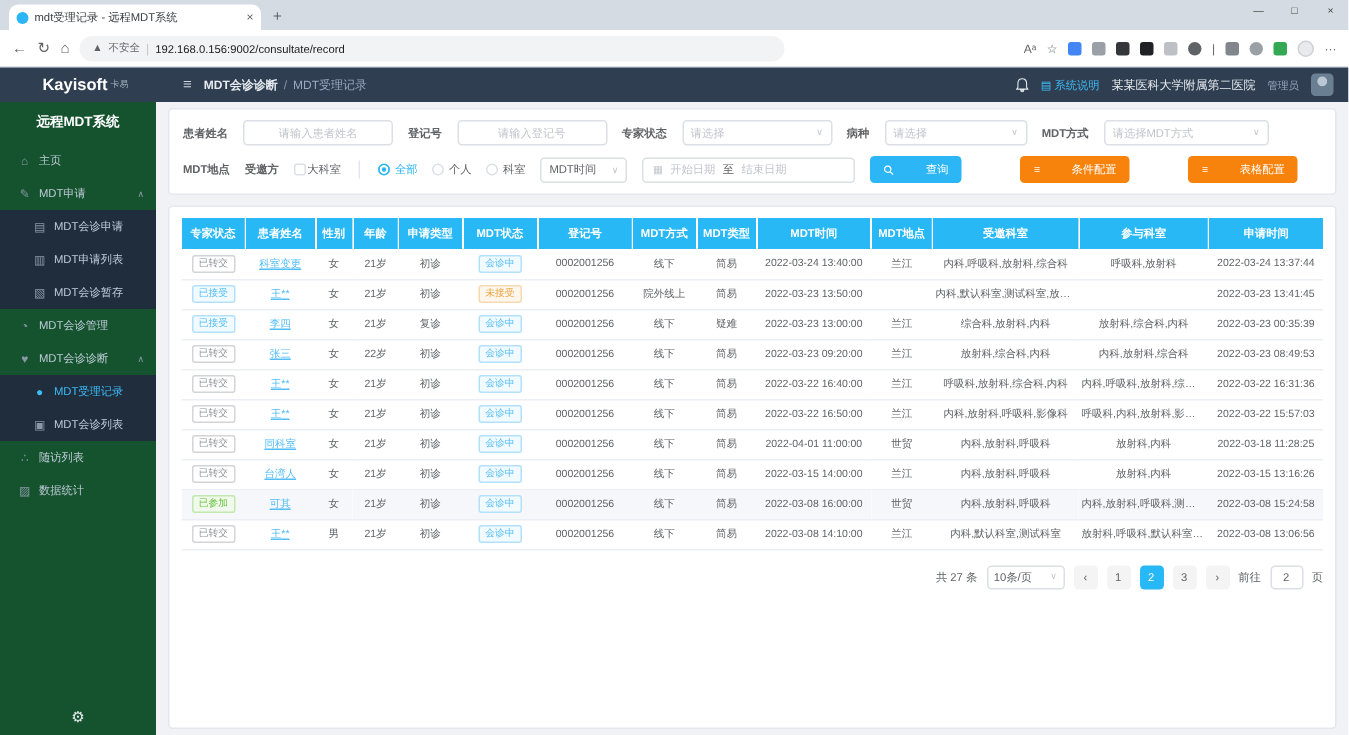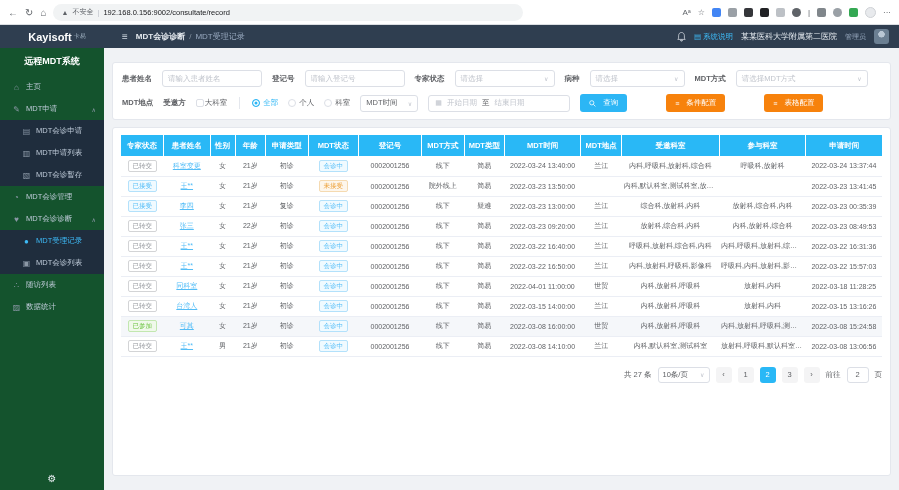--- a/index.html
+++ b/index.html
@@ -49,46 +49,46 @@
   .sidebar { width:104px; background:#14532d; color:#bfcbd9; flex-shrink:0; position:relative; }
   .side-title { text-align:center; color:#fff; font-weight:bold; font-size:9px; padding:7px 0 8px; }
   .mi { height:22px; display:flex; align-items:center; padding:0 8px 0 12px; font-size:7.5px; gap:5px; }
   .mi .ic { width:9px; text-align:center; color:#8a97a5; font-size:8px; }
   .mi .caret { margin-left:auto; color:#8a97a5; font-size:6px; }
   .sub { background:#1f2d3d; padding-left:22px; }
   .mi.active { color:#3ebbf7; }
   .mi.active .ic { color:#3ebbf7; }
   .side-gear { position:absolute; bottom:6px; left:0; right:0; text-align:center; color:#e6ebf0; font-size:10px; }
 
-  .main { flex:1; background:#f0f2f5; padding:14px 8px; display:flex; flex-direction:column; min-width:0; }
+  .main { flex:1; background:#f0f2f5; padding:4px 8px; display:flex; flex-direction:column; min-width:0; }
 
   
   .card { background:#fff; border:1px solid #e4e7ed; border-radius:3px; }
   .filters { padding:7px 9px; margin-bottom:7px; flex-shrink:0; }
   .frow { display:flex; align-items:center; gap:10px; }
   .frow + .frow { margin-top:7px; }
   .flabel { font-size:7.5px; font-weight:bold; color:#606266; white-space:nowrap; }
   .inp, .sel { height:17px; border:1px solid #dcdfe6; border-radius:3px; background:#fff; font-size:7.5px; display:flex; align-items:center; padding:0 5px; color:#c0c4cc; }
-  input.inp { color:#606266; outline:none; font-family:Liberation Sans, sans-serif; }
+  input.inp { color:#606266; outline:none; font-family:Liberation Sans, sans-serif;text-align:center; }
   input.inp::placeholder { color:#c0c4cc; }
   .sel { justify-content:space-between; gap:4px; }
   .sel .car { color:#c0c4cc; font-size:6px; }
-  .w100{width:100px;} .w95{width:95px;} .w110{width:132px;} .w58{width:58px;}
+  .w100{width:100px;} .w95{width:95px;} .w110{width:110px;} .w58{width:58px;}
   .cbx { width:8px; height:8px; border:1px solid #dcdfe6; border-radius:2px; background:#fff; display:inline-block; }
   .cb-lab { font-size:7.5px; color:#606266; margin-left:1px; }
   .vdiv { width:1px; height:12px; background:#e4e7ed; margin:0 2px; }
   .radio { display:flex; align-items:center; gap:3px; }
   .rdot { width:8px; height:8px; border:1px solid #dcdfe6; border-radius:50%; background:#fff; }
   .radio.sel-r .rdot { border-color:#2cb6f5; background:#2cb6f5; box-shadow:inset 0 0 0 1.5px #fff; }
   .radio .rlab { font-size:7.5px; color:#606266; }
   .radio.sel-r .rlab { color:#2cb6f5; }
   .dates { height:17px; border:1px solid #dcdfe6; border-radius:3px; display:flex; align-items:center; gap:5px; padding:0 6px; width:142px; color:#c0c4cc; font-size:7.5px; }
   .dates .cal { font-size:7px; color:#c0c4cc; }
   .dates .to { color:#606266; }
-  .btn { height:18px; border:none; border-radius:3px; color:#fff; font-size:7.5px; display:flex; align-items:center; gap:7px; padding:0 9px; font-family:inherit; }
+  .btn { height:18px; border:none; border-radius:3px; color:#fff; font-size:7.5px; display:flex; align-items:center; gap:21px; padding:0 9px; font-family:inherit; }
   .btn-blue { background:#2cb6f5; }
   .btn-orange { background:#f7820c;margin-left:29px; }
   .btn .bic { font-size:7px; }
 
   
   .tablecard { flex:1; padding:7px 8px; display:flex; flex-direction:column; min-height:0; }
   table { width:100%; border-collapse:collapse; table-layout:fixed; }
   thead th { background:#29b8f6; color:#fff; font-size:7.5px; font-weight:bold; height:21px; border-right:1px solid rgba(255,255,255,.45); white-space:nowrap; overflow:hidden; }
   thead th:last-child { border-right:none; }
   tbody td { height:20px; text-align:center; font-size:7px; color:#606266; border-bottom:1px solid #ebeef5; white-space:nowrap; overflow:hidden; text-overflow:ellipsis; padding:0 2px; }
@@ -105,20 +105,33 @@
   .psize { width:52px; height:16px; border:1px solid #dcdfe6; border-radius:3px; display:flex; align-items:center; justify-content:space-between; padding:0 4px; color:#606266; }
   .pbtn { min-width:16px; height:16px; border-radius:3px; background:#f4f4f5; color:#606266; display:flex; align-items:center; justify-content:center; font-size:7.5px; }
   .pbtn.cur { background:#29b8f6; color:#fff; }
   .goto-inp { width:22px; height:16px; border:1px solid #dcdfe6; border-radius:3px; text-align:center; color:#606266; font-size:7.5px; display:flex; align-items:center; justify-content:center; }
 </style>
 </head>
 <body>
 
 <div class="stage">
 
+  <div class="tabbar">
+    <div class="tab">
+      <span class="favicon"></span>
+      <span class="tab-title">mdt受理记录 - 远程MDT系统</span>
+      <span class="tab-close">×</span>
+    </div>
+    <span class="newtab">+</span>
+    <div class="wincontrols">
+      <span>—</span>
+      <span>□</span>
+      <span>×</span>
+    </div>
+  </div>
 
   <div class="toolbar">
     <span class="nav-ic">←</span>
     <span class="nav-ic">↻</span>
     <span class="nav-ic">⌂</span>
     <div class="urlbox">
       <span class="warn">▲</span>
       <span class="warn">不安全</span>
       <span class="sep-v">|</span>
       <span class="url">192.168.0.156:9002/consultate/record</span>

